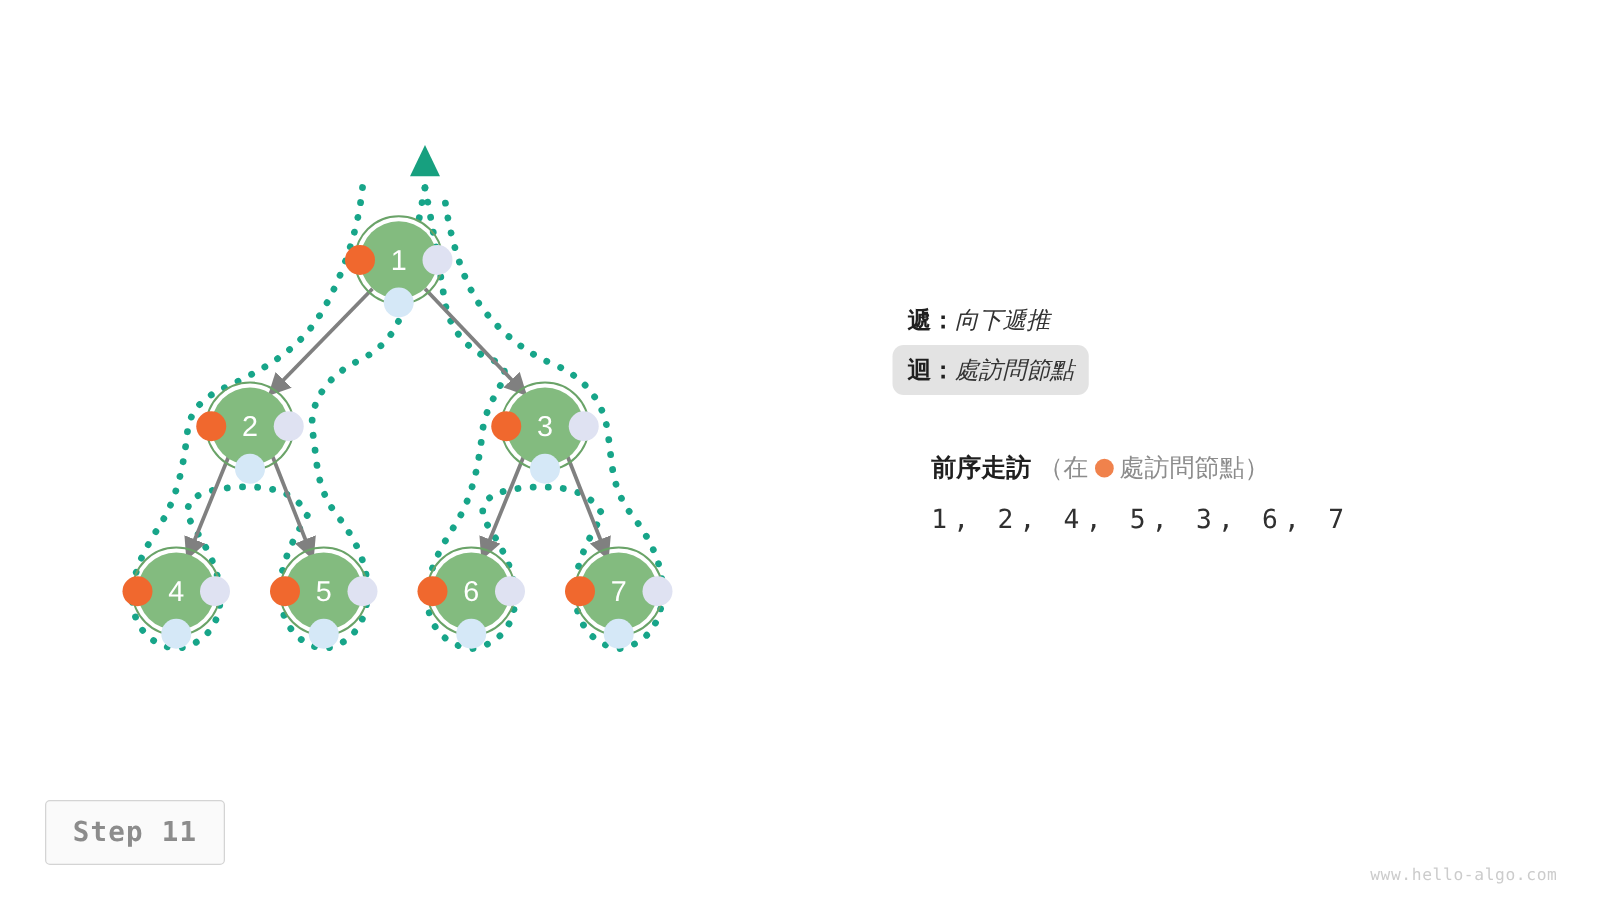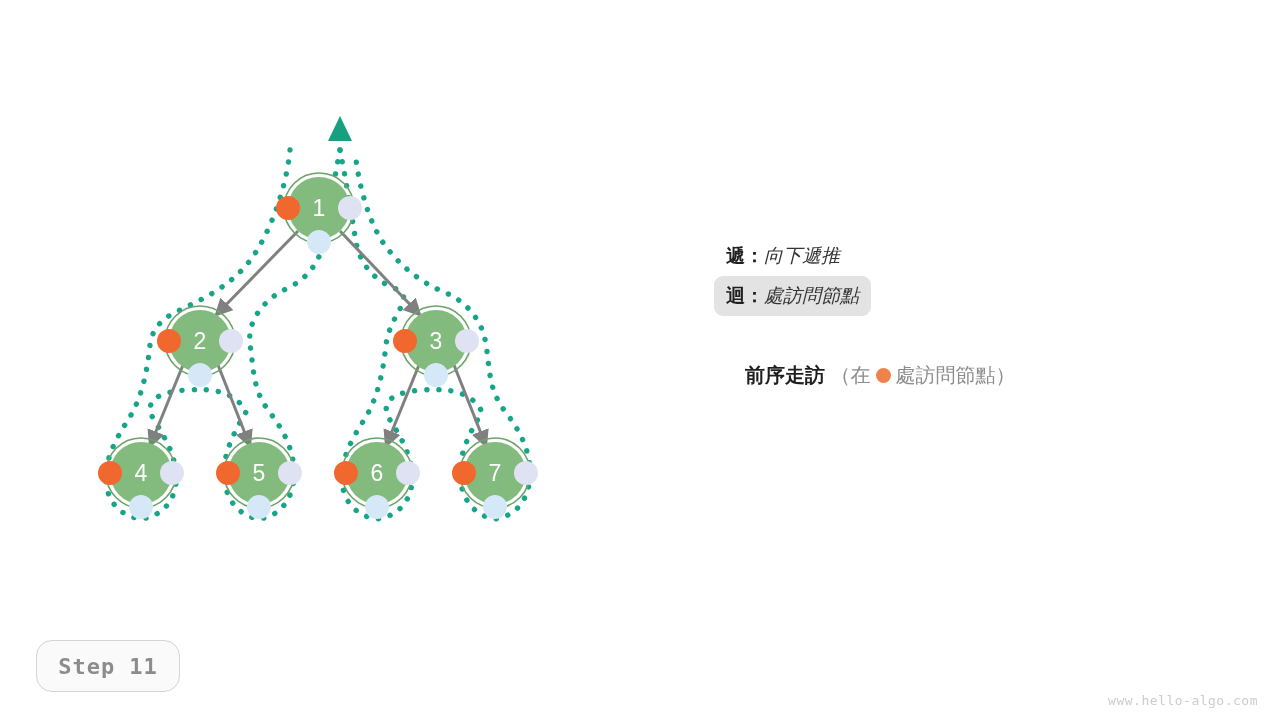--- a/index.html
+++ b/index.html
@@ -93,36 +93,36 @@
 
   
   .step-badge {
     position: absolute;
     left: 36px;
     top: 640px;
     width: 144px;
     height: 52px;
     box-sizing: border-box;
     border: 1px solid #d4d4d4;
-    border-radius: 16px;
+    border-radius: 4px;
     background: #fafafa;
     display: flex;
     align-items: center;
     justify-content: center;
     font-family: "DejaVu Sans Mono", "Liberation Mono", monospace;
     font-weight: bold;
     font-size: 22px;
     letter-spacing: 1px;
     color: #8c8c8c;
   }
 
   
   .watermark {
     position: absolute;
-    right: 22px;
+    right: 34px;
     bottom: 12px;
     font-family: "DejaVu Sans Mono", "Liberation Mono", monospace;
     font-size: 13px;
     color: #cccccc;
     letter-spacing: 0.5px;
   }
 
   .node-label {
     font-family: "Liberation Sans", sans-serif;
     font-size: 23px;
@@ -267,17 +267,18 @@
     <span class="lead">迴：</span>
     <span class="body">處訪問節點</span>
   </div>
 </div>
 
 <div class="order-block">
   <div class="order-title">
     <span class="strong">前序走訪</span>
     <span class="muted">（在</span><span class="inline-dot"></span><span class="muted">處訪問節點）</span>
   </div>
+  <div class="order-seq">1, 2, 4, 5, 3, 6, 7</div>
 </div>
 
 <div class="step-badge">Step 11</div>
 
 <div class="watermark">www.hello-algo.com</div>
 
 </body></html>

